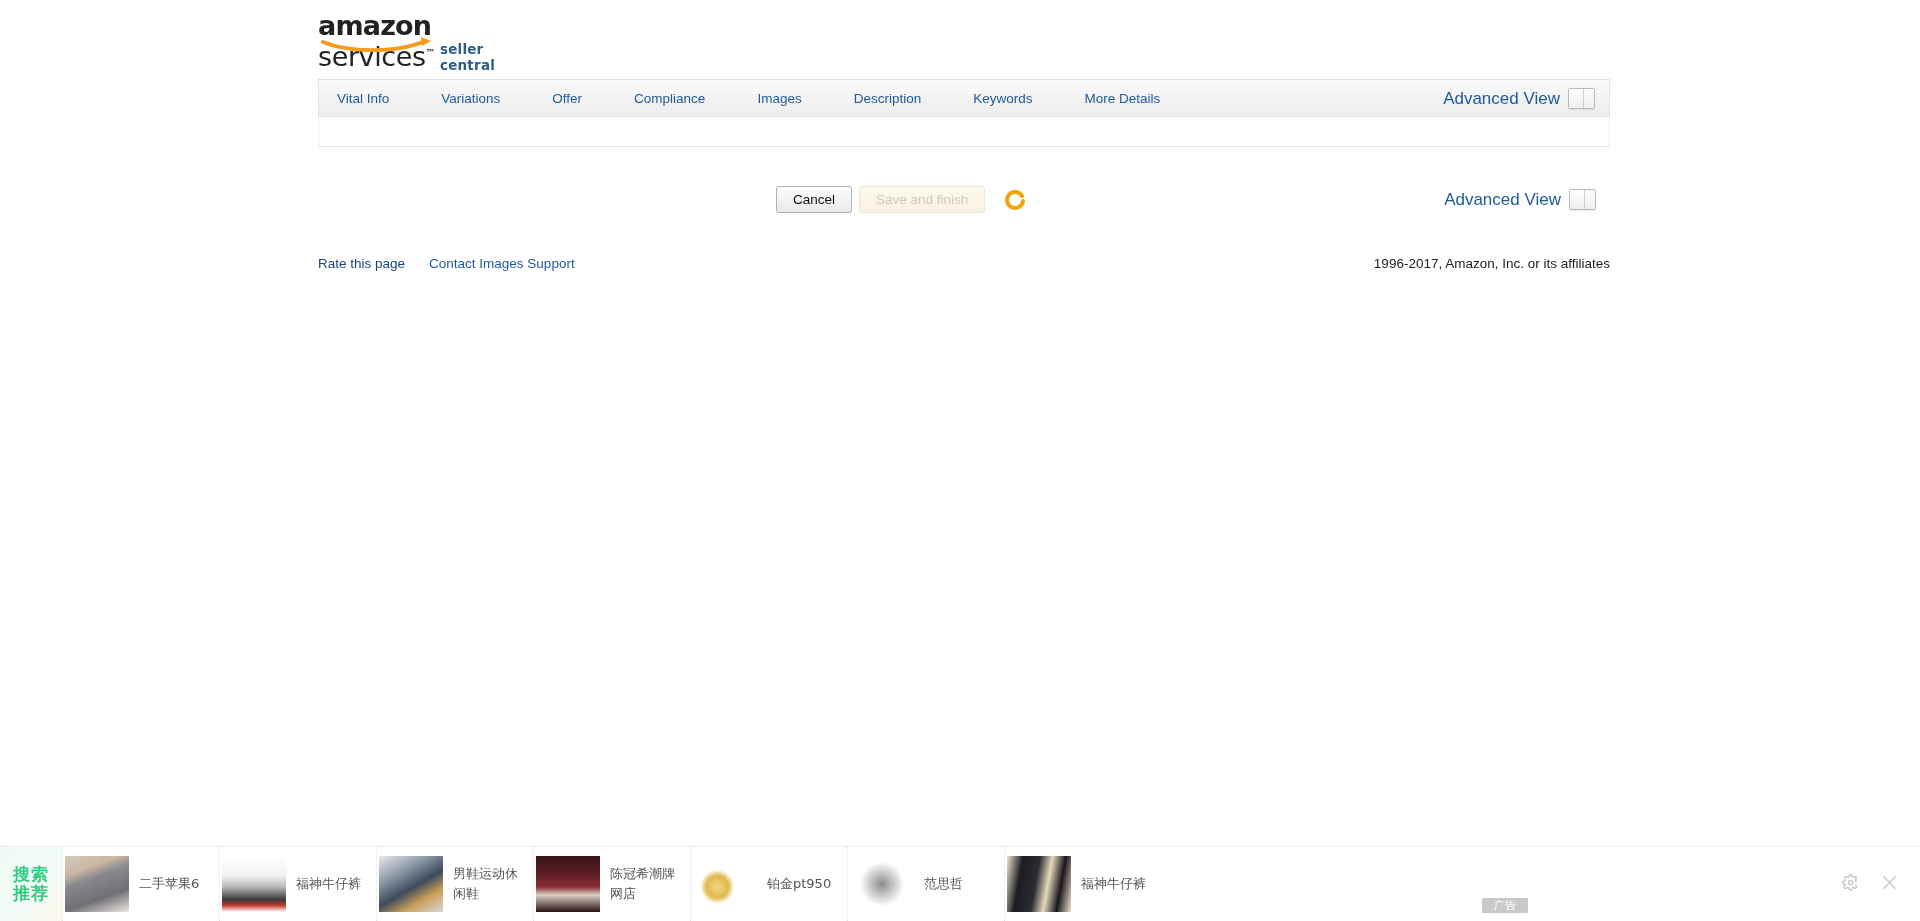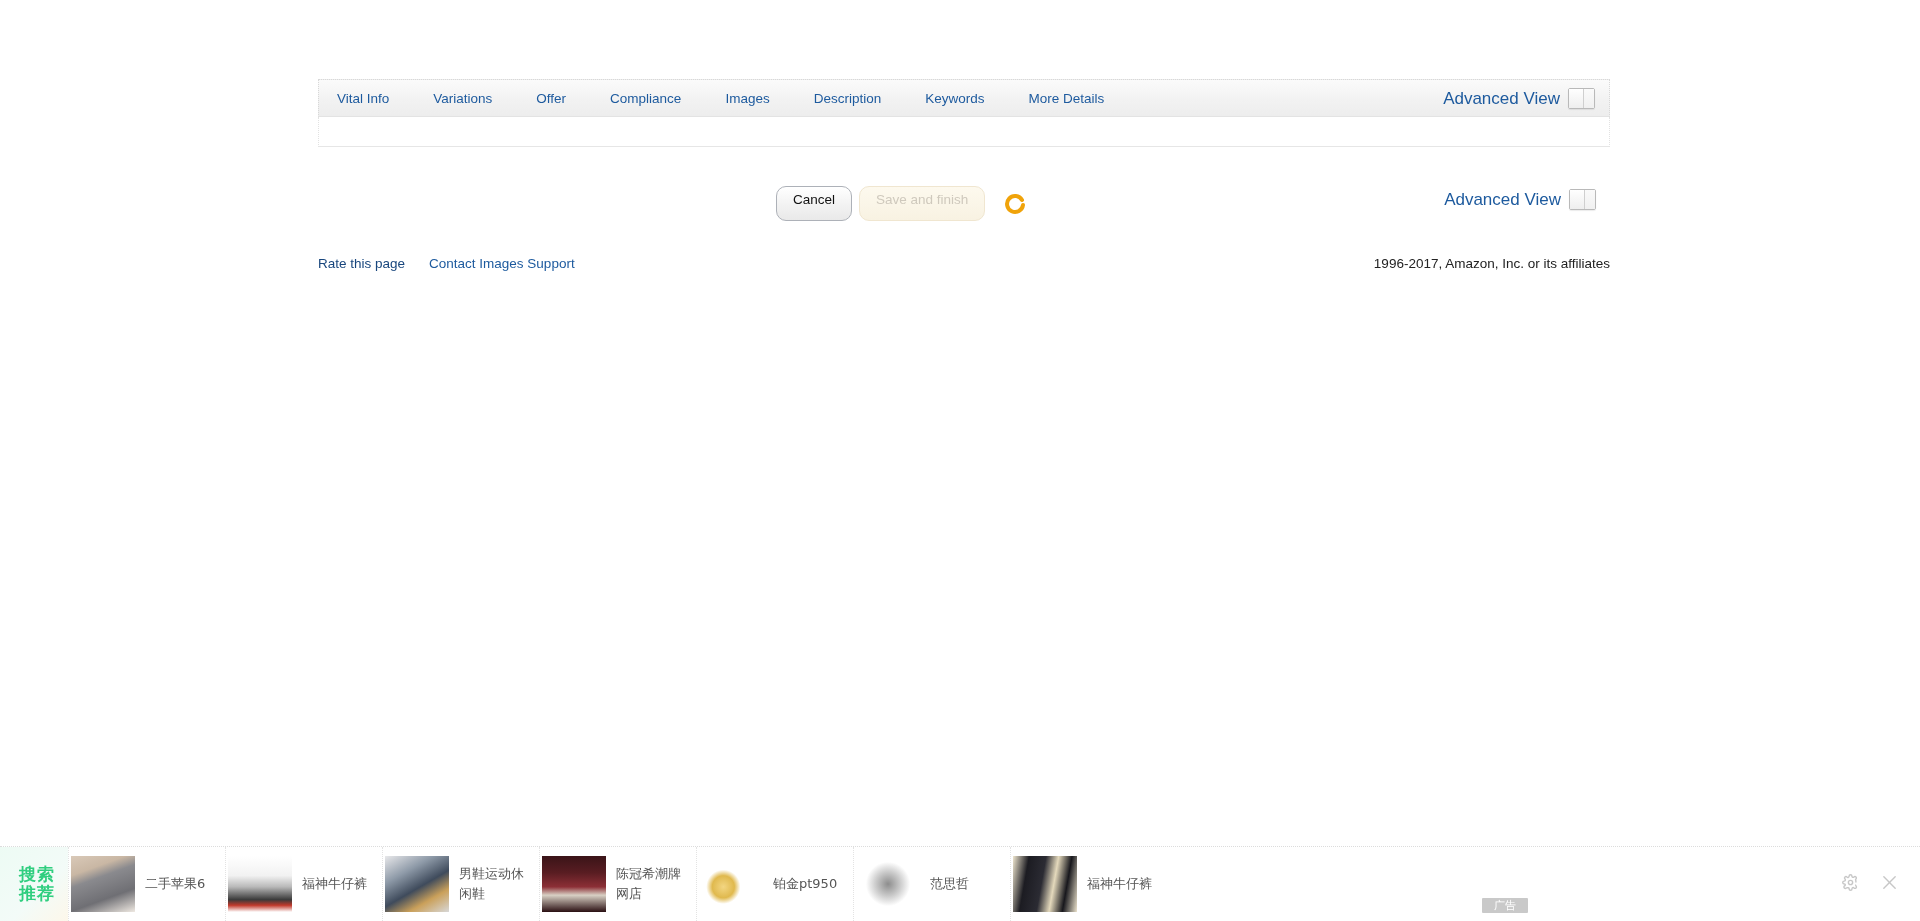--- a/index.html
+++ b/index.html
@@ -78,21 +78,21 @@
     border-bottom: 1px solid #e3e3e3;
     box-sizing: border-box;
   }
   .tabs {
     position: absolute;
     left: 18px;
     top: 0;
     height: 38px;
     display: flex;
     align-items: center;
-    gap: 0px;
+    gap: 8px;
   }
   .tab {
     font-size: 13.5px;
     color: #1d5a9e;
     padding: 0 22px;
     line-height: 38px;
     cursor: pointer;
     white-space: nowrap;
   }
   .tab:first-child { padding-left: 0; }
@@ -159,24 +159,24 @@
   .btn-group {
     position: absolute;
     left: 458px;
     top: 0;
     display: flex;
     align-items: center;
     gap: 7px;
   }
   .btn {
     font-size: 13.5px;
-    height: 35px;
+    height: 27px;
     line-height: 25px;
     padding: 0 16px;
-    border-radius: 10px;
+    border-radius: 3px;
     box-sizing: border-box;
     cursor: pointer;
     white-space: nowrap;
   }
   .btn-cancel {
     color: #111111;
     background: linear-gradient(to bottom, #ffffff 0%, #f3f3f3 50%, #e9e9e9 100%);
     border: 1px solid #adb1b8;
     box-shadow: 0 1px 0 rgba(255,255,255,0.6) inset;
   }
@@ -248,21 +248,20 @@
   .adbar-brand {
     width: 62px;
     flex: 0 0 62px;
     background: linear-gradient(135deg, #edfbf4 0%, #f3fbf8 60%, #fdf7ea 100%);
     display: flex;
     flex-direction: column;
     align-items: center;
     justify-content: center;
     line-height: 19px;
     cursor: pointer;
-    padding-left: 6px;
   }
   .adbar-brand span {
     font-family: "DejaVu Sans", sans-serif;
     font-size: 17px;
     font-weight: bold;
     color: #2fce7f;
     letter-spacing: 1px;
   }
   .ad-item {
     flex: 0 0 156px;
@@ -323,20 +322,30 @@
   .th-rings  { background: radial-gradient(circle at 38% 55%, #f3d682 0%, #e0b94e 22%, #ffffff 34%, #ffffff 100%); }
   .th-jeans  { background: linear-gradient(100deg,#efe6cf 0%,#1c1c22 22%,#2b2b33 45%,#e4d9bc 62%,#17171c 80%,#ece3cd 100%); }
   .th-versace{ background: radial-gradient(circle at 50% 50%, #8d8d8d 0%, #c9c9c9 28%, #ffffff 52%, #ffffff 100%); }
   .th-shoe3  { background: linear-gradient(165deg,#ffffff 0%,#f0ece3 28%,#7a5a42 48%,#3e2a1d 66%,#d9d2c6 100%); }
 </style>
 </head>
 <body>
 
 <div class="page">
 
+  <div class="logo-wrap">
+    <span class="logo-amazon"><span>amazon</span> <span class="svc">services</span><span class="logo-tm">™</span></span>
+    <span class="logo-swoosh">
+      <svg width="122" height="16" viewBox="0 0 122 16">
+        <path d="M2 6 C 28 17, 78 17, 104 5" stroke="#f59b1e" stroke-width="4" fill="none" stroke-linecap="round"></path>
+        <path d="M100 1 L110 5 L101 10 Z" fill="#f59b1e"></path>
+      </svg>
+    </span>
+    <span class="logo-sub">seller central</span>
+  </div>
 
   <div class="tabbar">
     <div class="tabs">
       <div class="tab">Vital Info</div>
       <div class="tab">Variations</div>
       <div class="tab">Offer</div>
       <div class="tab">Compliance</div>
       <div class="tab">Images</div>
       <div class="tab">Description</div>
       <div class="tab">Keywords</div>

